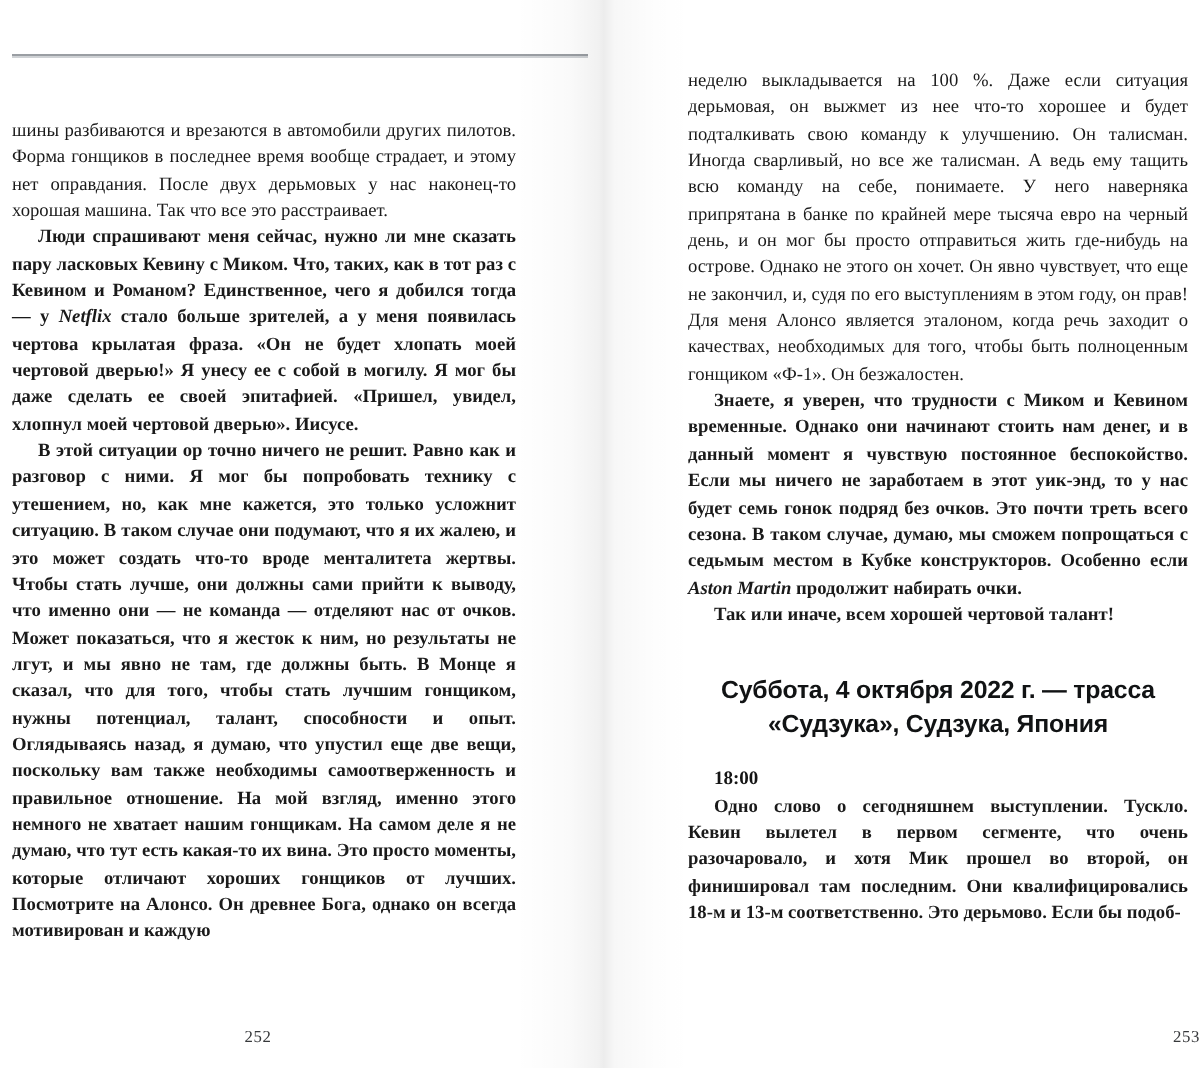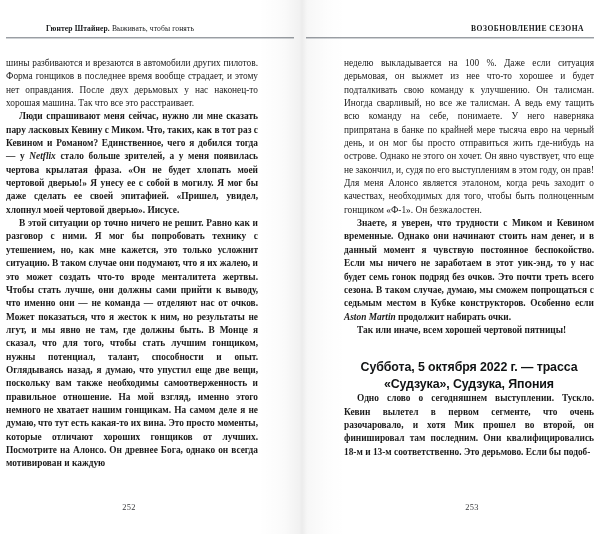--- a/index.html
+++ b/index.html
@@ -129,75 +129,69 @@
     font-size: 9.5px;
     line-height: 13.35px;
     font-weight: bold;
     text-indent: 13px;
     color: #141414;
   }
 
   
   .folio {
     position: absolute;
-    bottom: 22px;
+    bottom: 11px;
     font-size: 8.4px;
     color: #37393b;
     letter-spacing: 0.3px;
   }
   .page-left .folio {
     left: 0;
     right: 42px;
     text-align: center;
   }
   .page-right .folio {
     left: 44px;
     right: 0;
-    text-align: center;
+    text-align: right;
   }
 </style>
 </head>
 <body>
 
 <div id="spread">
 
   <div id="gutter"></div>
 
   <div class="page page-left">
 
     <div class="runhead runhead-left">
-      <div class="runhead-text">
-        <span class="author">Гюнтер Штайнер.</span><span> Выживать, чтобы гонять</span>
-      </div>
       <div class="runhead-rule"></div>
     </div>
 
     <div class="col">
       <p class="body">шины разбиваются и врезаются в автомобили других пилотов. Форма гонщиков в последнее время вообще страдает, и этому нет оправдания. После двух дерьмовых у нас наконец-то хорошая машина. Так что все это расстраивает.</p>
       <p class="body indent">Люди спрашивают меня сейчас, нужно ли мне сказать пару ласковых Кевину с Миком. Что, таких, как в тот раз с Кевином и Романом? Единственное, чего я добился тогда — у <i>Netflix</i> стало больше зрителей, а у меня появилась чертова крылатая фраза. «Он не будет хлопать моей чертовой дверью!» Я унесу ее с собой в могилу. Я мог бы даже сделать ее своей эпитафией. «Пришел, увидел, хлопнул моей чертовой дверью». Иисусе.</p>
       <p class="body indent">В этой ситуации ор точно ничего не решит. Равно как и разговор с ними. Я мог бы попробовать технику с утешением, но, как мне кажется, это только усложнит ситуацию. В таком случае они подумают, что я их жалею, и это может создать что-то вроде менталитета жертвы. Чтобы стать лучше, они должны сами прийти к выводу, что именно они — не команда — отделяют нас от очков. Может показаться, что я жесток к ним, но результаты не лгут, и мы явно не там, где должны быть. В Монце я сказал, что для того, чтобы стать лучшим гонщиком, нужны потенциал, талант, способности и опыт. Оглядываясь назад, я думаю, что упустил еще две вещи, поскольку вам также необходимы самоотверженность и правильное отношение. На мой взгляд, именно этого немного не хватает нашим гонщикам. На самом деле я не думаю, что тут есть какая-то их вина. Это просто моменты, которые отличают хороших гонщиков от лучших. Посмотрите на Алонсо. Он древнее Бога, однако он всегда мотивирован и каждую</p>
     </div>
 
     <div class="folio">252</div>
   </div>
 
   <div class="page page-right">
 
-    <div class="runhead runhead-right">
-      <div class="runhead-text">ВОЗОБНОВЛЕНИЕ СЕЗОНА</div>
-      <div class="runhead-rule"></div>
-    </div>
 
     <div class="col">
       <p class="body">неделю выкладывается на 100 %. Даже если ситуация дерьмовая, он выжмет из нее что-то хорошее и будет подталкивать свою команду к улучшению. Он талисман. Иногда сварливый, но все же талисман. А ведь ему тащить всю команду на себе, понимаете. У него наверняка припрятана в банке по крайней мере тысяча евро на черный день, и он мог бы просто отправиться жить где-нибудь на острове. Однако не этого он хочет. Он явно чувствует, что еще не закончил, и, судя по его выступлениям в этом году, он прав! Для меня Алонсо является эталоном, когда речь заходит о качествах, необходимых для того, чтобы быть полноценным гонщиком «Ф-1». Он безжалостен.</p>
       <p class="body indent">Знаете, я уверен, что трудности с Миком и Кевином временные. Однако они начинают стоить нам денег, и в данный момент я чувствую постоянное беспокойство. Если мы ничего не заработаем в этот уик-энд, то у нас будет семь гонок подряд без очков. Это почти треть всего сезона. В таком случае, думаю, мы сможем попрощаться с седьмым местом в Кубке конструкторов. Особенно если <i>Aston Martin</i> продолжит набирать очки.</p>
-      <p class="body indent">Так или иначе, всем хорошей чертовой пятницы!</p>
+      <p class="body indent">Так или иначе, всем хорошей чертовой талант!</p>
 
-      <h2 class="date-head">Суббота, 5 октября 2022 г. — трасса «Судзука», Судзука, Япония</h2>
+      <h2 class="date-head">Суббота, 4 октября 2022 г. — трасса «Судзука», Судзука, Япония</h2>
 
+      <p class="time-head">18:00</p>
 
       <p class="body indent">Одно слово о сегодняшнем выступлении. Тускло. Кевин вылетел в первом сегменте, что очень разочаровало, и хотя Мик прошел во второй, он финишировал там последним. Они квалифицировались 18-м и 13-м соответственно. Это дерьмово. Если бы подоб-</p>
     </div>
 
     <div class="folio">253</div>
   </div>
 
 </div>
 
 </body></html>

